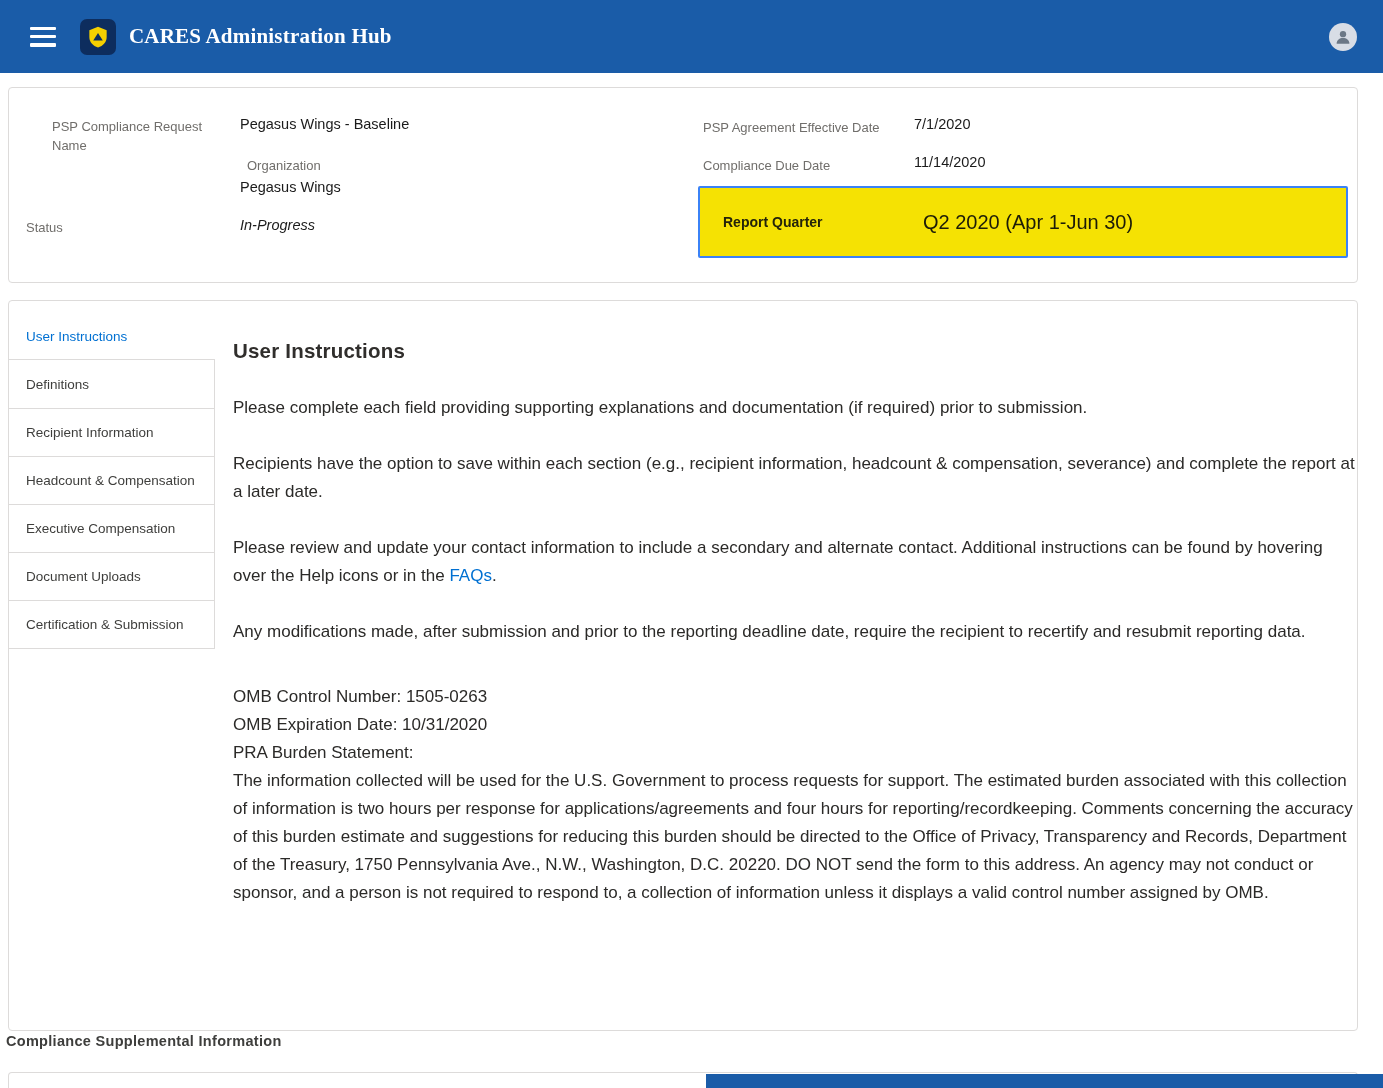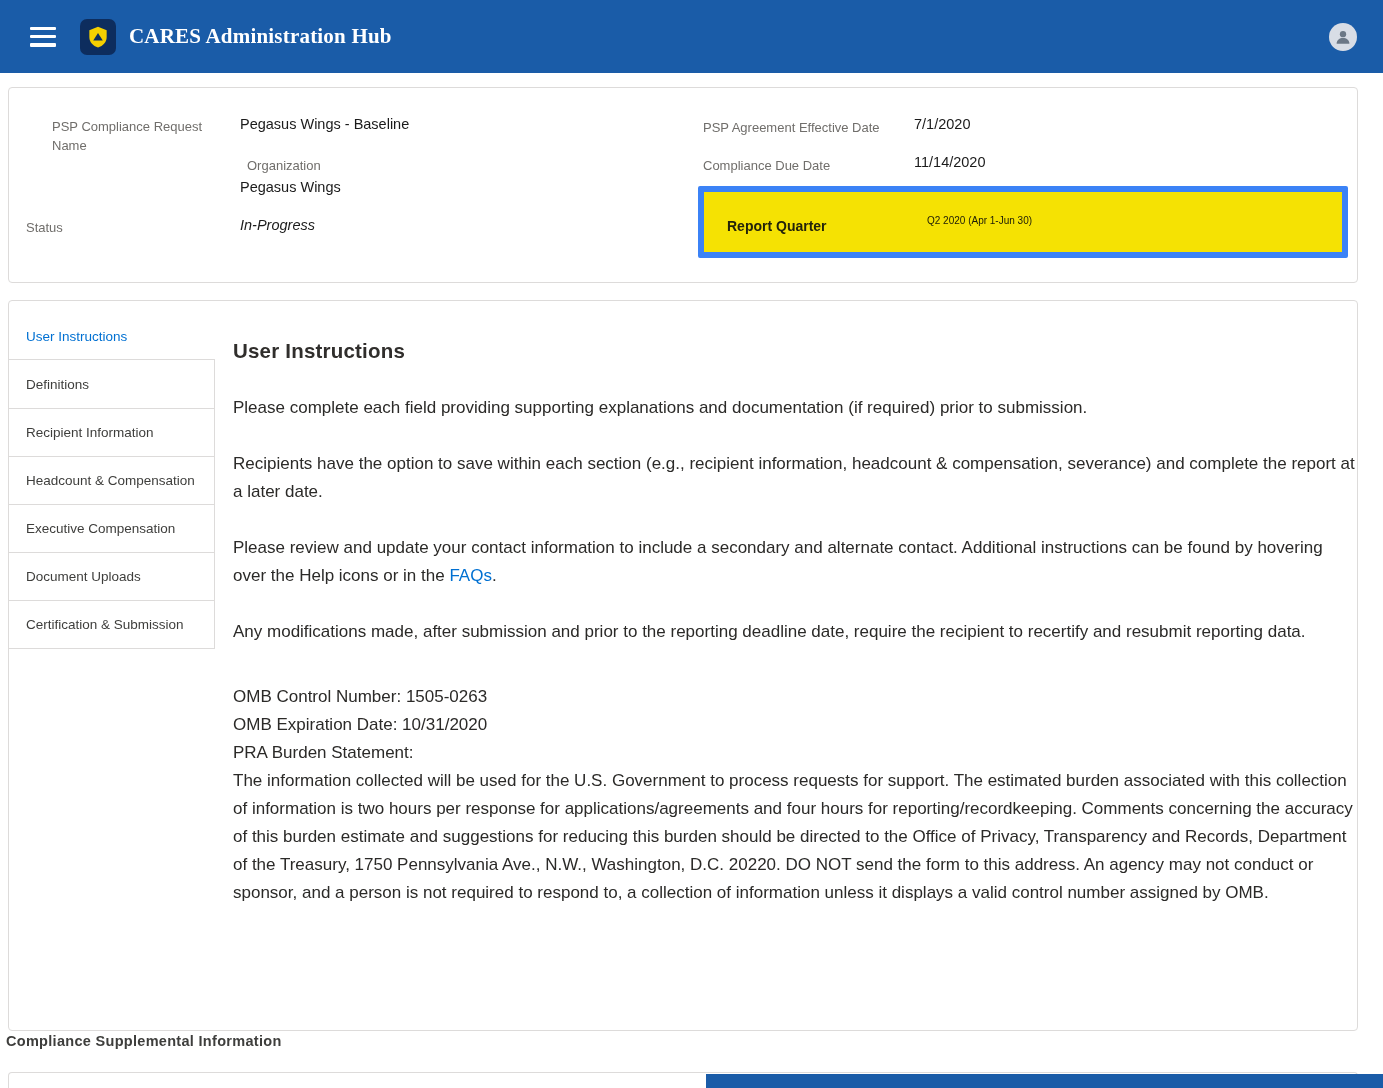--- a/index.html
+++ b/index.html
@@ -59,24 +59,24 @@
   .val-org       { left:231px; top:89px; }
   .lbl-status    { left:17px;  top:130px; }
   .val-status    { left:231px; top:127px;font-style:italic; }
   .lbl-effective { left:694px; top:30px; }
   .val-effective { left:905px; top:26px; }
   .lbl-due       { left:694px; top:68px; }
   .val-due       { left:905px; top:64px; }
 
   .quarter-box {
     position:absolute; left:689px; top:98px; width:650px; height:72px;
-    background:#f5e203; border:6px solid #3b82f6; border-radius:2px;
+    background:#f5e203; border:2px solid #3b82f6; border-radius:2px;
   }
   .quarter-label { position:absolute; left:23px; top:26px; font-size:14px; font-weight:700; color:#23230a; }
-  .quarter-value { position:absolute; left:223px; top:23px; font-size:10px; color:#1c1c08; }
+  .quarter-value { position:absolute; left:223px; top:23px; font-size:20px; color:#1c1c08; }
 
   
   .tabs { position:absolute; left:0; top:0; width:206px; }
   .tab-active {
     height:46px; margin-top:12px;
     display:flex; align-items:center; padding-left:17px;
     font-size:13.5px; color:#0070d2; cursor:pointer; background:#fff;
   }
   .tab-stack {
     border:1px solid #dddbda; border-left:none;

